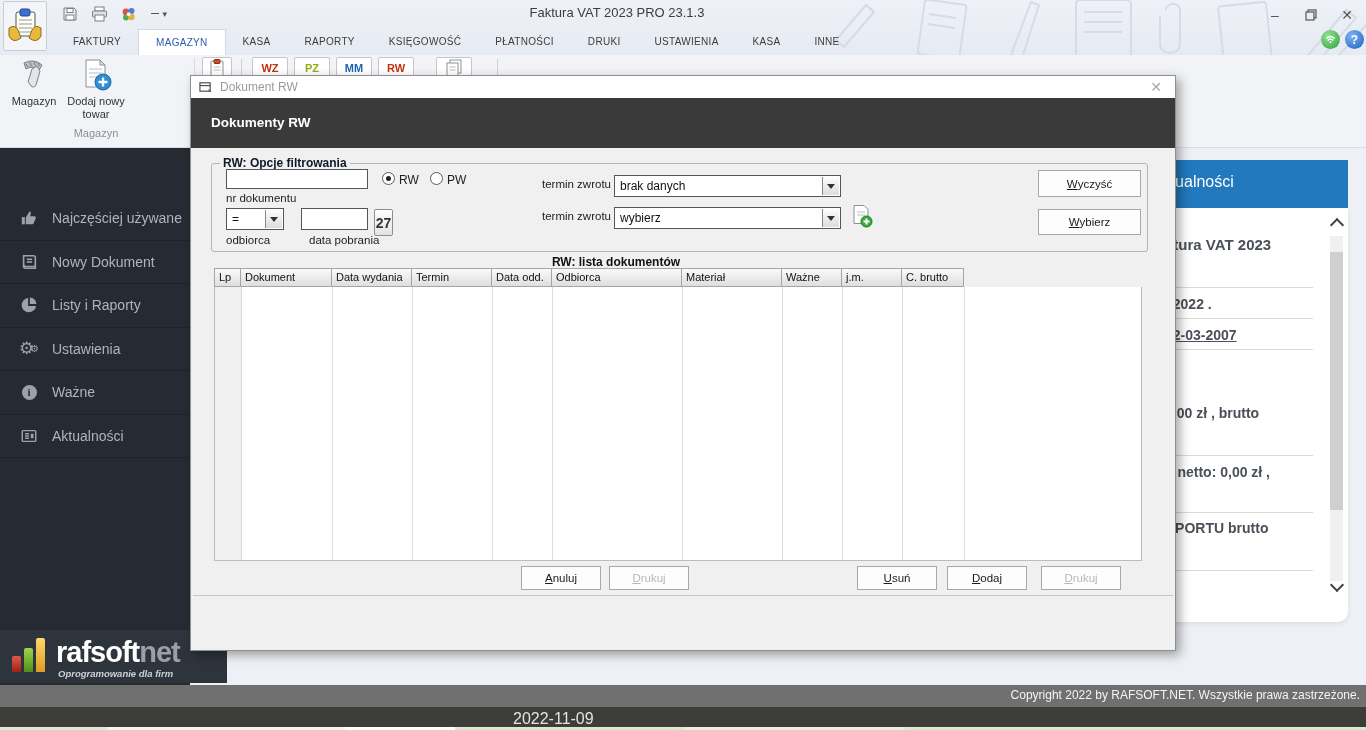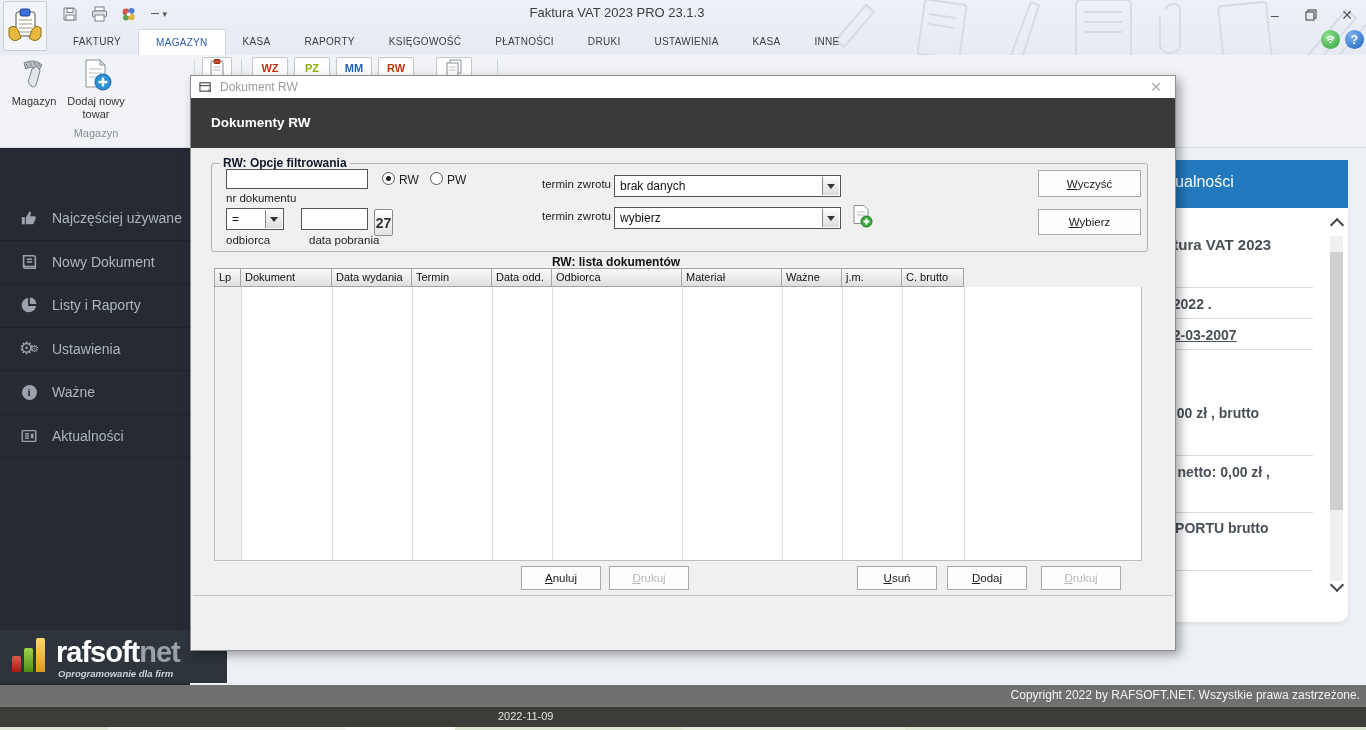--- a/index.html
+++ b/index.html
@@ -102,21 +102,21 @@
   .bcol{height:100%;border-right:1px solid #dcdcdc;}
   .bcol.first{background:#f0f0f0;}
   .cw0{width:27px}.cw1{width:91px}.cw2{width:80px}.cw3{width:80px}.cw4{width:60px}
   .cw5{width:130px}.cw6{width:100px}.cw7{width:60px}.cw8{width:60px}.cw9{width:62px}
   .dlg-divider{position:absolute;left:2px;top:519px;width:980px;border-top:1px solid #c6c6c6;}
 
   
   .copybar{left:0;top:685px;width:1366px;height:22px;background:#707070;z-index:4;}
   .copybar .txt{position:absolute;right:6px;top:3px;font-size:12px;color:#f4f4f4;}
   .statusbar{left:0;top:707px;width:1366px;height:20px;background:#3c3c39;z-index:4;}
-  .statusbar .txt{position:absolute;left:498px;top:3px;font-size:11px;color:#e3e3e3;}
+  .statusbar .txt{position:absolute;left:513px;top:3px;font-size:16px;color:#e3e3e3;}
   .taskstrip{left:0;top:727px;width:1366px;height:3px;z-index:4;
     background:linear-gradient(90deg,#dfe7d6 0 108px,#f2f4ee 108px 345px,#ffffff 345px 455px,#dce8d2 455px 683px,#e7eedb 683px 905px,#dce8d2 905px 100%);}
 </style>
 </head>
 <body>
 
 <div class="app">
 
   <div class="abs titlebar">
     <svg class="abs doodles" width="540" height="70" viewBox="0 0 540 70" fill="none" stroke="#d6dbe6" stroke-width="2">

